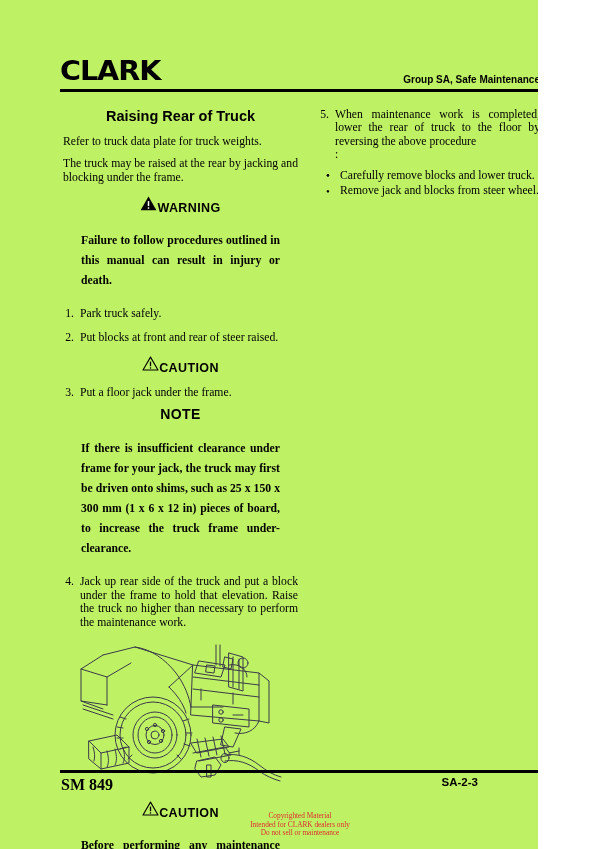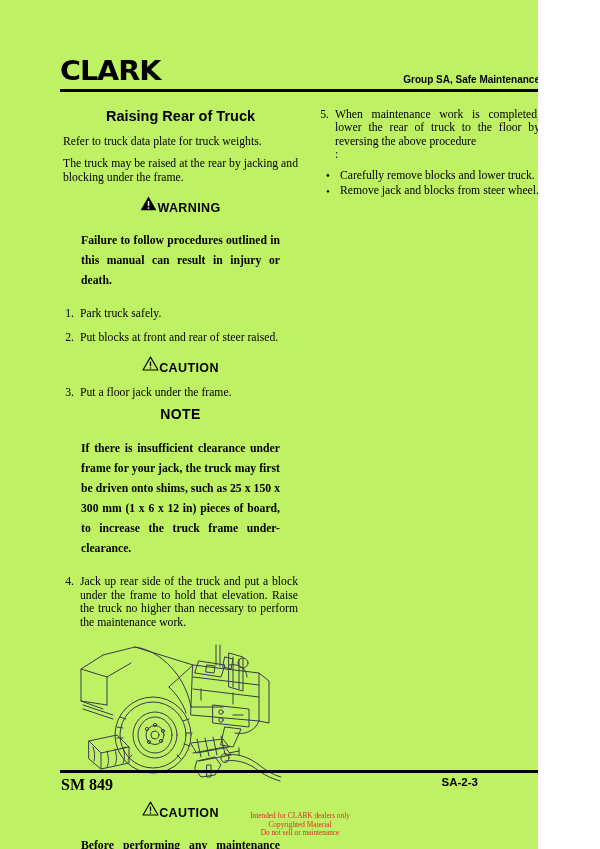--- a/index.html
+++ b/index.html
@@ -414,18 +414,18 @@
         <span>Remove jack and blocks from steer wheel.</span>
       </li>
     </ul>
   </div>
 
   <div class="footer-rule"></div>
   <div class="footer-left">SM 849</div>
   <div class="footer-right">SA-2-3</div>
 
   <div class="copyright" style="color: rgb(224, 43, 43);">
+    <div>Copyrighted Material</div>
     <div>Intended for CLARK dealers only</div>
-    <div>Copyrighted Material</div>
     <div>Do not sell or maintenance</div>
   </div>
 
 </div>
 
 </body></html>

